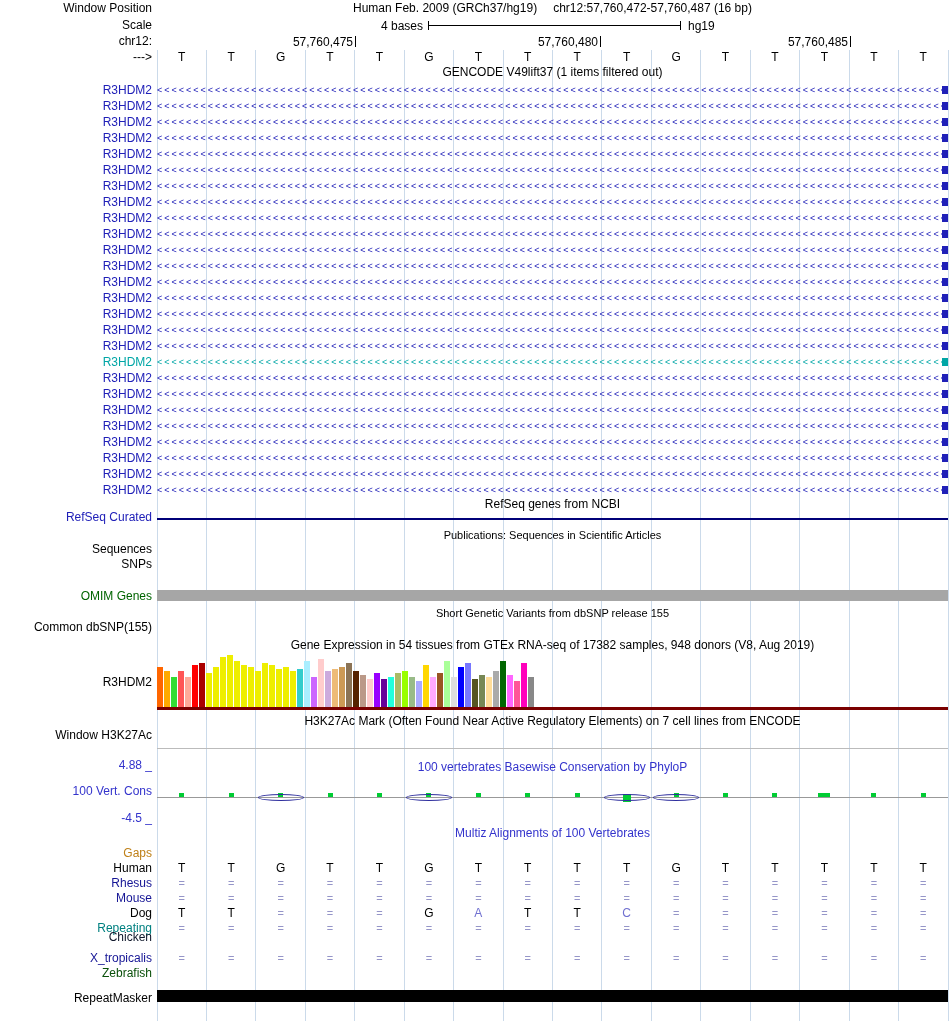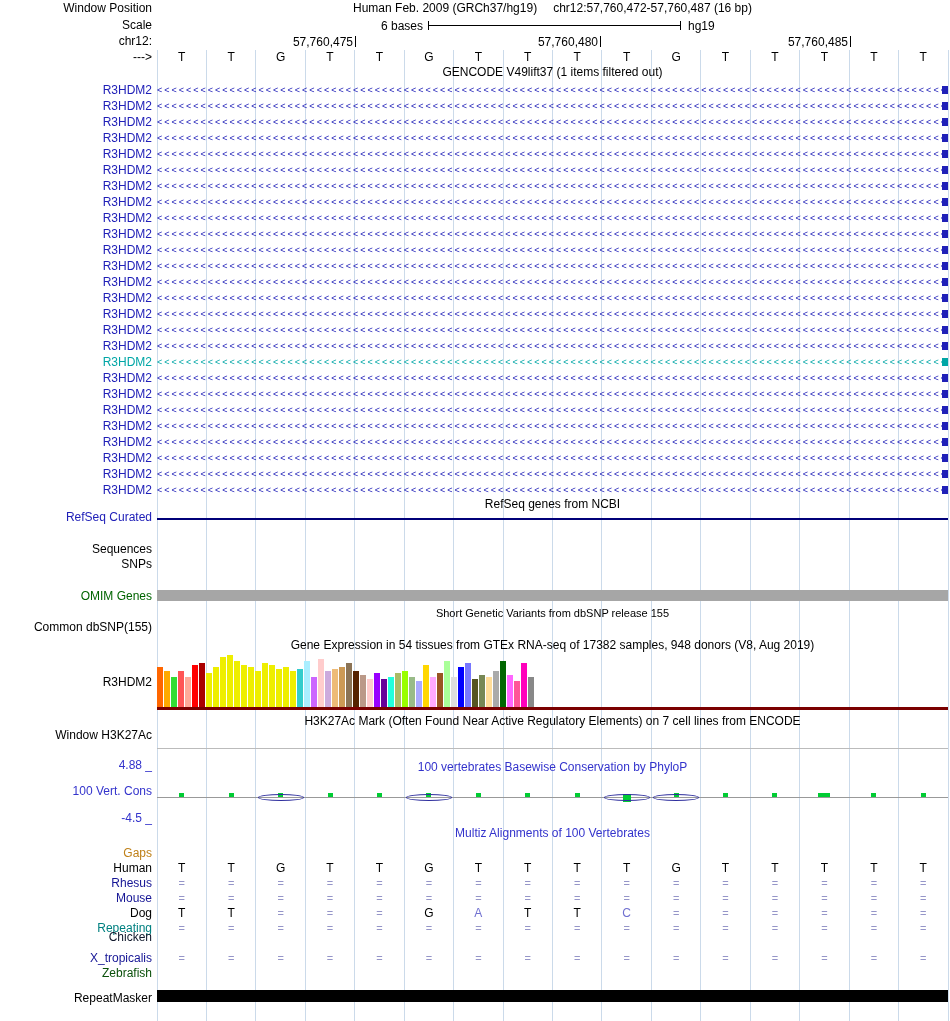--- a/index.html
+++ b/index.html
@@ -35,33 +35,34 @@
       <div style="position: absolute; left: 799.188px; top: 50px; width: 1px; height: 971px; background: rgb(203, 218, 234);"></div>
       <div style="position: absolute; left: 848.625px; top: 50px; width: 1px; height: 971px; background: rgb(203, 218, 234);"></div>
       <div style="position: absolute; left: 898.062px; top: 50px; width: 1px; height: 971px; background: rgb(203, 218, 234);"></div>
       <div style="position: absolute; left: 947.5px; top: 50px; width: 1px; height: 971px; background: rgb(203, 218, 234);"></div>
     </div>
 
   <div class="lbl" style="top:2px">Window Position</div>
   <div class="ctitle" style="top:2px"><span>Human Feb. 2009 (GRCh37/hg19)</span><span style="display:inline-block;width:16px"></span><span>chr12:57,760,472-57,760,487 (16 bp)</span></div>
 
   <div class="lbl" style="top:19px">Scale</div>
-  <div class="abs" style="top:19px;left:157px;width:266px;text-align:right;">6 bases</div>
+  <div class="abs" style="top:19px;left:157px;width:266px;text-align:right;">4 bases</div>
   <div class="abs" style="top:21px;left:428px;width:253px;height:9px;border-left:1px solid #000;border-right:1px solid #000;background:linear-gradient(#000,#000) center/100% 1px no-repeat;"></div>
   <div class="abs" style="top:19px;left:688px;">hg19</div>
 
   <div class="lbl" style="top:35px">chr12:</div>
   <div class="lbl" style="top:51px">---&gt;</div>
 
   <div class="ctitle" style="top:66px">GENCODE V49lift37 (1 items filtered out)</div>
 
   <div class="ctitle" style="top:498px">RefSeq genes from NCBI</div>
   <div class="lbl blue" style="top:511px">RefSeq Curated</div>
   <div class="abs" style="top:518px;left:157px;width:791px;height:2px;background:#000078;"></div>
 
+  <div class="ctitle small" style="top:529px">Publications: Sequences in Scientific Articles</div>
   <div class="lbl" style="top:543px">Sequences</div>
   <div class="lbl" style="top:558px">SNPs</div>
 
   <div class="lbl green" style="top:590px">OMIM Genes</div>
   <div class="abs" style="top:590px;left:157px;width:791px;height:11px;background:#A6A6A6;"></div>
 
   <div class="ctitle small" style="top:607px">Short Genetic Variants from dbSNP release 155</div>
   <div class="lbl" style="top:621px">Common dbSNP(155)</div>
 
   <div class="ctitle" style="top:639px">Gene Expression in 54 tissues from GTEx RNA-seq of 17382 samples, 948 donors (V8, Aug 2019)</div>

